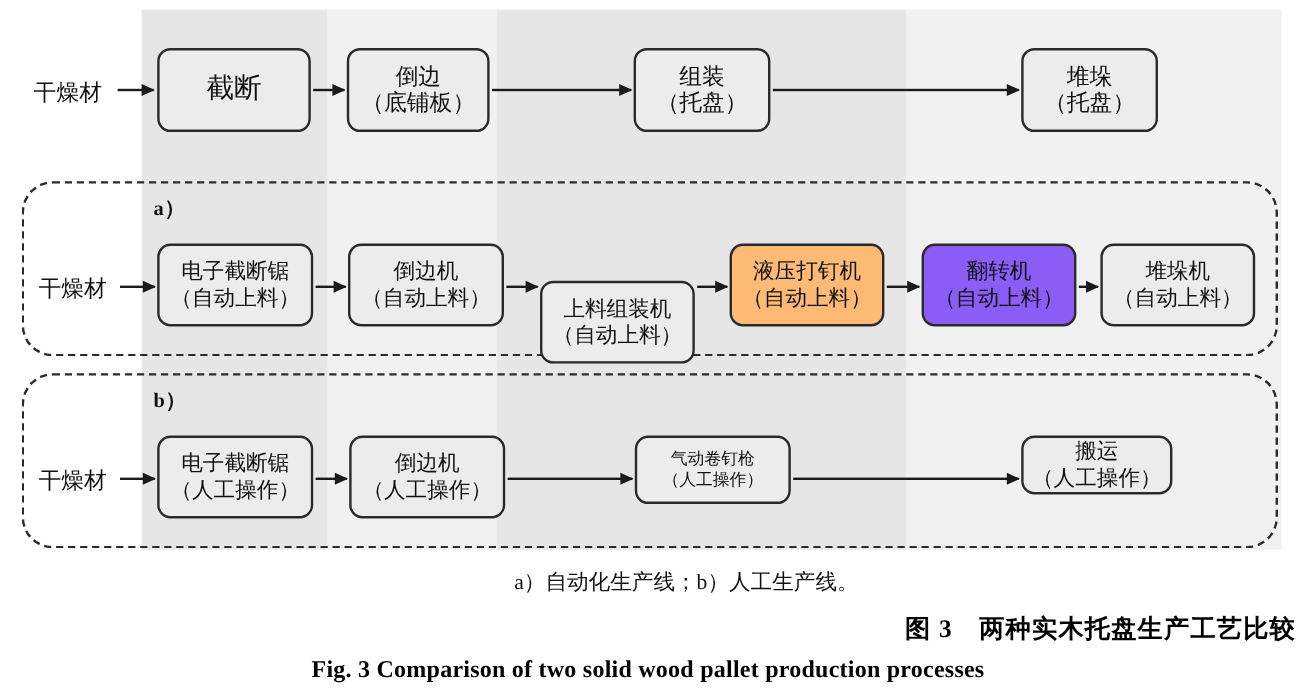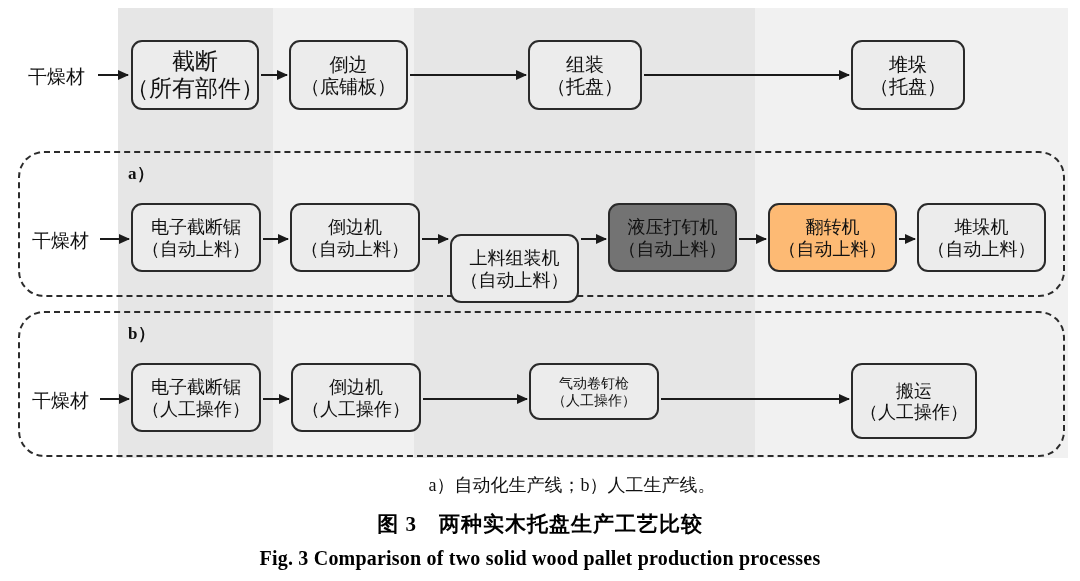--- a/index.html
+++ b/index.html
@@ -170,21 +170,20 @@
 
   <div id="inlabels">
       <div class="inlabel" style="left: 28px; top: 64px;">干燥材</div>
       <div class="inlabel" style="left: 32px; top: 228px;">干燥材</div>
       <div class="inlabel" style="left: 32px; top: 388px;">干燥材</div>
     </div>
 
   <div id="nodes">
       <div class="node" style="left: 131px; top: 40px; width: 128px; height: 70px; font-size: 23px; background: rgb(236, 236, 236); border-color: rgb(42, 42, 42);">
         <span class="l1">截断</span>
-        <span class="l2">（所有部件）</span>
       </div>
       <div class="node" style="left: 289px; top: 40px; width: 119px; height: 70px; font-size: 19px; background: rgb(236, 236, 236); border-color: rgb(42, 42, 42);">
         <span class="l1">倒边</span>
         <span class="l2">（底铺板）</span>
       </div>
       <div class="node" style="left: 528px; top: 40px; width: 114px; height: 70px; font-size: 19px; background: rgb(236, 236, 236); border-color: rgb(42, 42, 42);">
         <span class="l1">组装</span>
         <span class="l2">（托盘）</span>
       </div>
       <div class="node" style="left: 851px; top: 40px; width: 114px; height: 70px; font-size: 19px; background: rgb(236, 236, 236); border-color: rgb(42, 42, 42); align-items: center;">
@@ -196,47 +195,47 @@
         <span class="l2">（自动上料）</span>
       </div>
       <div class="node" style="left: 290px; top: 203px; width: 130px; height: 69px; font-size: 18px; background: rgb(236, 236, 236); border-color: rgb(42, 42, 42);">
         <span class="l1">倒边机</span>
         <span class="l2">（自动上料）</span>
       </div>
       <div class="node" style="left: 450px; top: 203px; width: 129px; height: 69px; font-size: 18px; background: rgb(236, 236, 236); border-color: rgb(42, 42, 42); margin-top: 31px;">
         <span class="l1">上料组装机</span>
         <span class="l2">（自动上料）</span>
       </div>
-      <div class="node" style="left: 608px; top: 203px; width: 129px; height: 69px; font-size: 18px; background: #737373; border-color: rgb(42, 42, 42);">
+      <div class="node" style="left: 608px; top: 203px; width: 129px; height: 69px; font-size: 18px; background: #fdba74; border-color: rgb(42, 42, 42);">
         <span class="l1">液压打钉机</span>
         <span class="l2">（自动上料）</span>
       </div>
-      <div class="node" style="left: 768px; top: 203px; width: 129px; height: 69px; font-size: 18px; background: #fdba74; border-color: rgb(42, 42, 42);">
+      <div class="node" style="left: 768px; top: 203px; width: 129px; height: 69px; font-size: 18px; background: #8b5cf6; border-color: rgb(42, 42, 42);">
         <span class="l1">翻转机</span>
         <span class="l2">（自动上料）</span>
       </div>
       <div class="node" style="left: 917px; top: 203px; width: 129px; height: 69px; font-size: 18px; background: rgb(236, 236, 236); border-color: rgb(42, 42, 42);">
         <span class="l1">堆垛机</span>
         <span class="l2">（自动上料）</span>
       </div>
       <div class="node" style="left: 131px; top: 363px; width: 130px; height: 69px; font-size: 18px; background: rgb(236, 236, 236); border-color: rgb(42, 42, 42);">
         <span class="l1">电子截断锯</span>
         <span class="l2">（人工操作）</span>
       </div>
       <div class="node" style="left: 291px; top: 363px; width: 130px; height: 69px; font-size: 18px; background: rgb(236, 236, 236); border-color: rgb(42, 42, 42);">
         <span class="l1">倒边机</span>
         <span class="l2">（人工操作）</span>
       </div>
       <div class="node" style="left: 529px; top: 363px; width: 130px; height: 57px; font-size: 14px; background: rgb(236, 236, 236); border-color: rgb(42, 42, 42);">
         <span class="l1">气动卷钉枪</span>
         <span class="l2">（人工操作）</span>
       </div>
-      <div class="node" style="left: 851px; top: 363px; width: 126px; height: 76px; font-size: 18px; background: rgb(236, 236, 236); border-color: rgb(42, 42, 42);">
+      <div class="node" style="left: 851px; top: 363px; width: 126px; height: 49px; font-size: 18px; background: rgb(236, 236, 236); border-color: rgb(42, 42, 42);">
         <span class="l1">搬运</span>
         <span class="l2">（人工操作）</span>
       </div>
     </div>
 
   <div class="caption-sub" style="top:473px;">a）自动化生产线；b）人工生产线。</div>
-  <div class="caption-cn" style="top:510px;">图 3　两种实木托盘生产工艺比较</div>
+  <div class="caption-cn" style="top:510px;text-align:right;">图 3　两种实木托盘生产工艺比较</div>
   <div class="caption-en" style="top:547px;">Fig. 3   Comparison of two solid wood pallet production processes</div>
 
 </div>
 
 </body></html>

